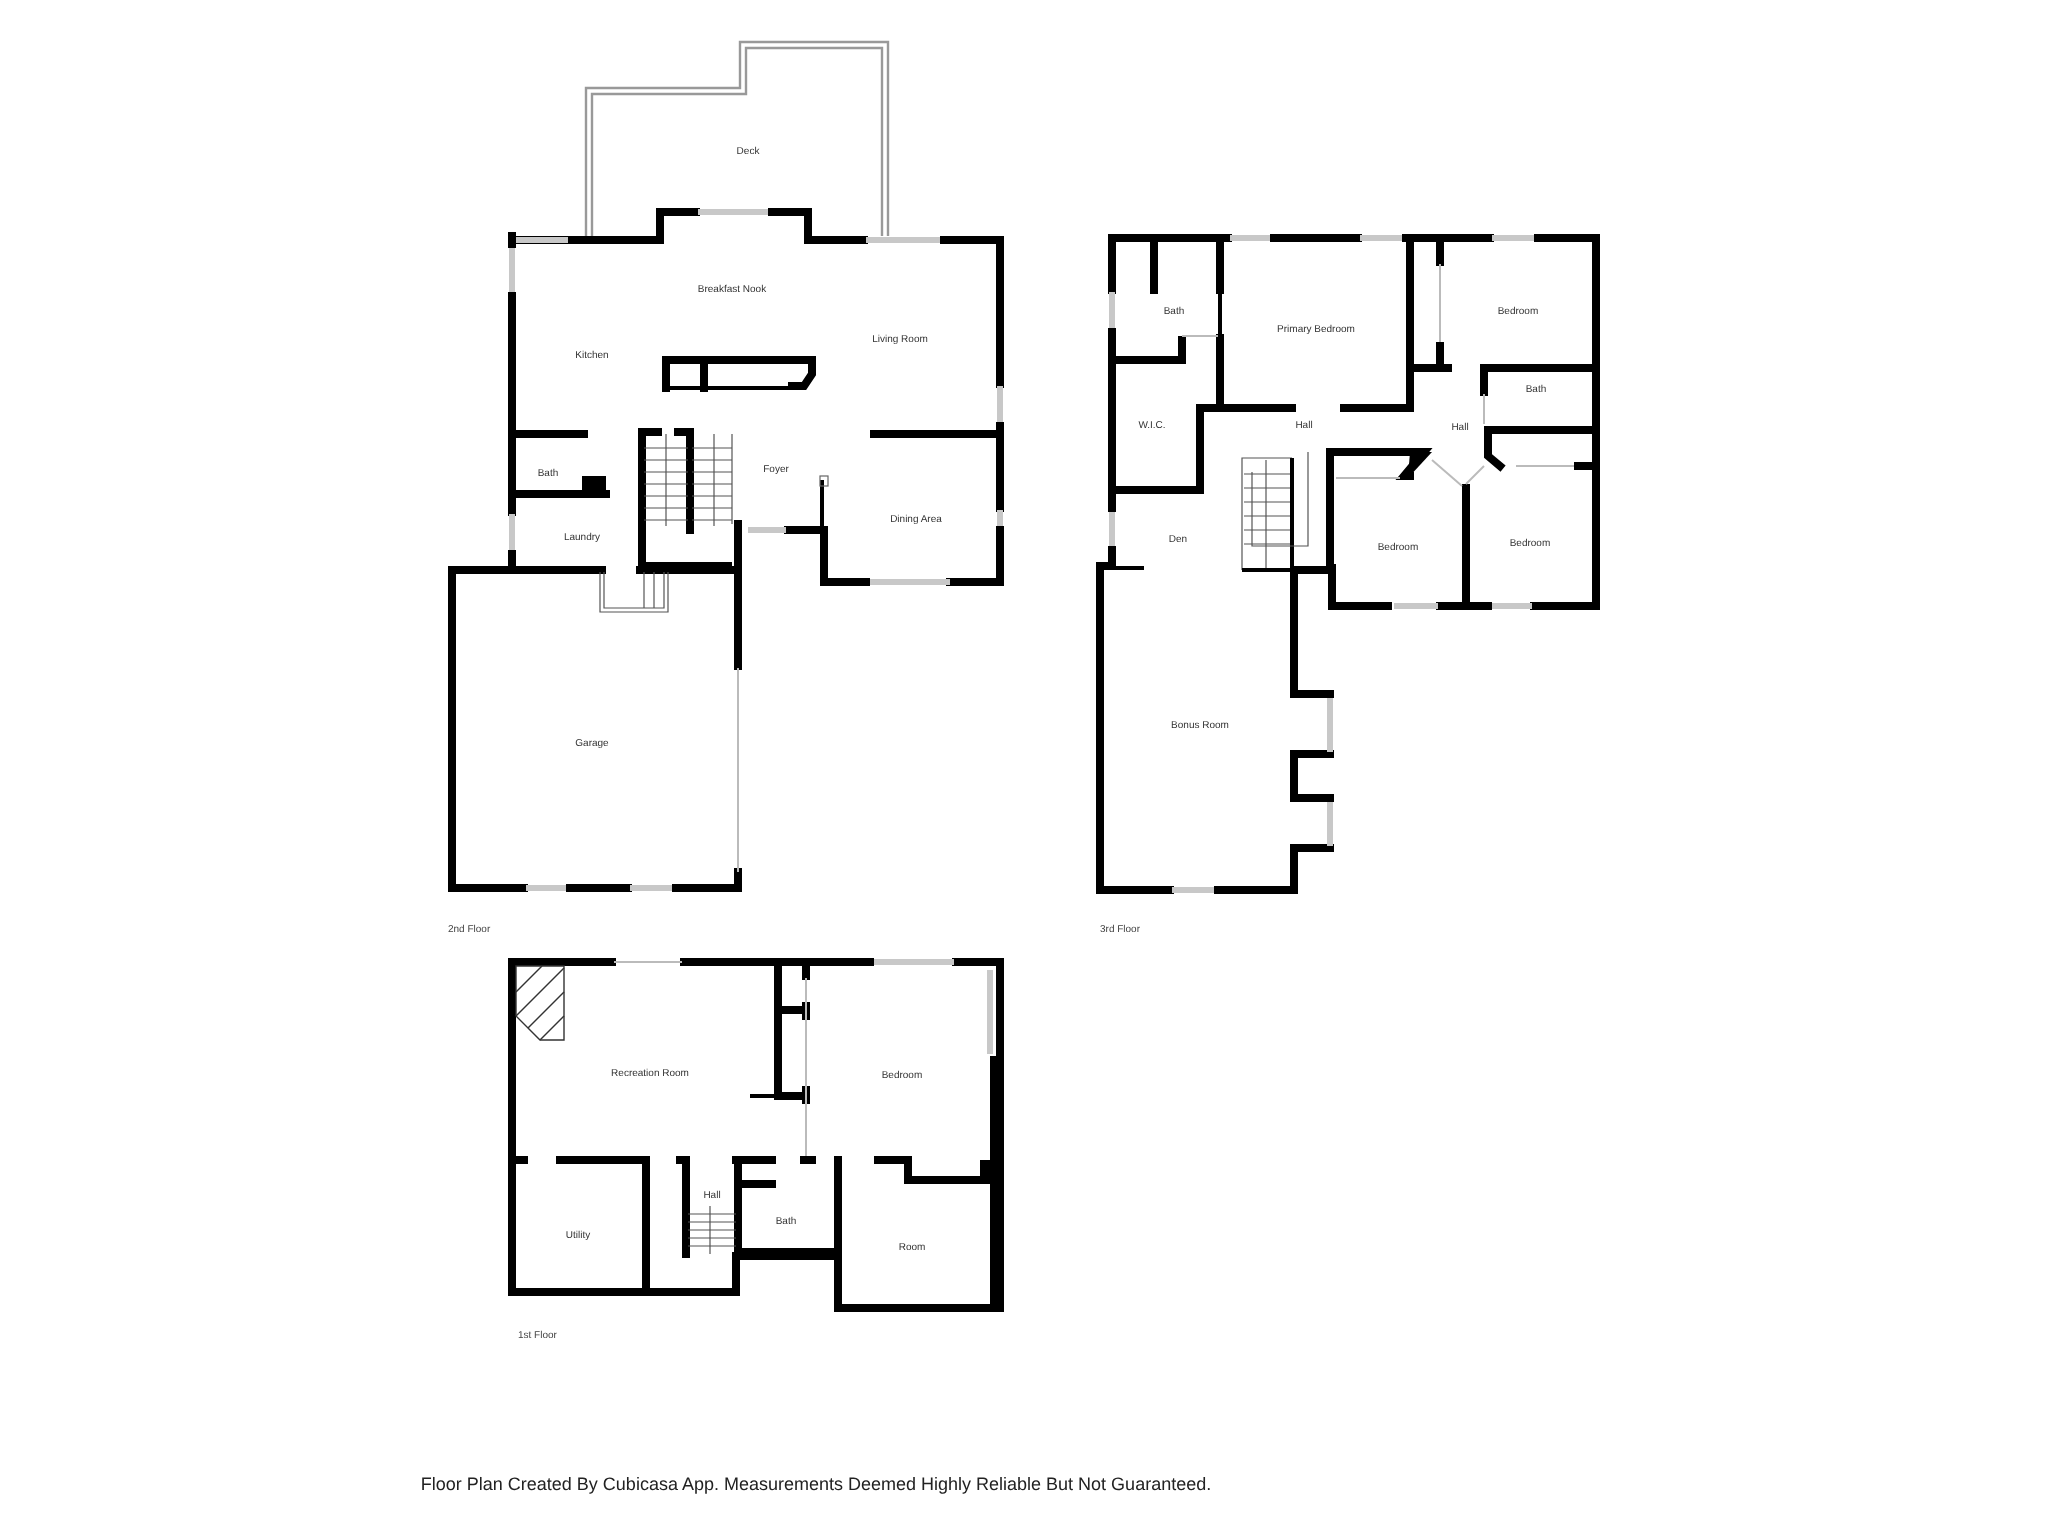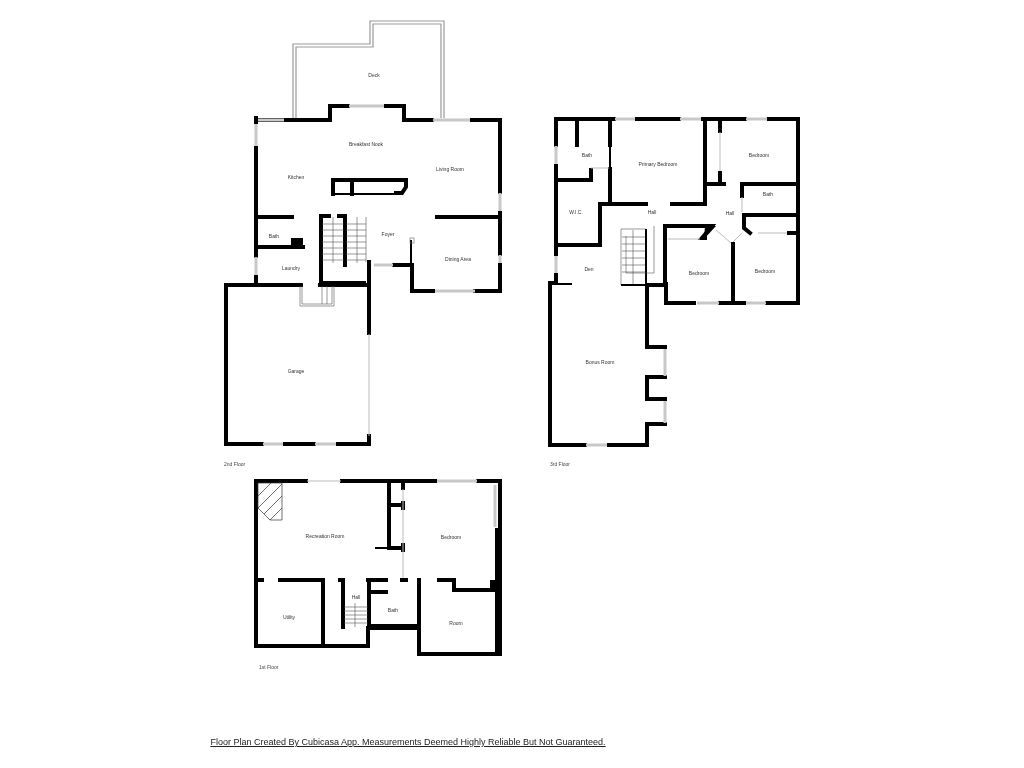--- a/index.html
+++ b/index.html
@@ -6,21 +6,21 @@
   body { width:1024px; height:768px; position:relative; overflow:hidden; font-family:"Liberation Sans", sans-serif; }
   svg { position:absolute; left:0; top:0; }
   .wall { stroke:#000; stroke-width:4; fill:none; stroke-linecap:square; }
   .thin { stroke:#000; stroke-width:2; fill:none; }
   .deck { stroke:#999; stroke-width:1.2; fill:none; }
   .win { stroke:#c8c8c8; stroke-width:3; fill:none; }
   .door { stroke:#bbb; stroke-width:1; fill:none; }
   .stair { stroke:#555; stroke-width:0.6; fill:none; }
   .room-label { font-size:5px; fill:#333; text-anchor:middle; font-family:"Liberation Sans", sans-serif; }
   .floor-label { font-size:5px; fill:#444; font-family:"Liberation Sans", sans-serif; }
-  .footer { position:absolute; left:0; width:816px; top:737px; text-align:center; font-size:9px; color:#222;text-decoration:underline; }
+  .footer { position:absolute; left:0; width:816px; top:737px; text-align:center; font-size:9px; color:#222; }
 </style>
 </head>
 <body>
 
 <svg width="1024" height="768" viewBox="0 0 1024 768">
 
   <g>
 
     <polyline class="deck" points="293,118 293,44 370,44 370,21 444,21 444,118"></polyline>
     <polyline class="deck" points="296,118 296,47 373,47 373,24 441,24 441,118"></polyline>

